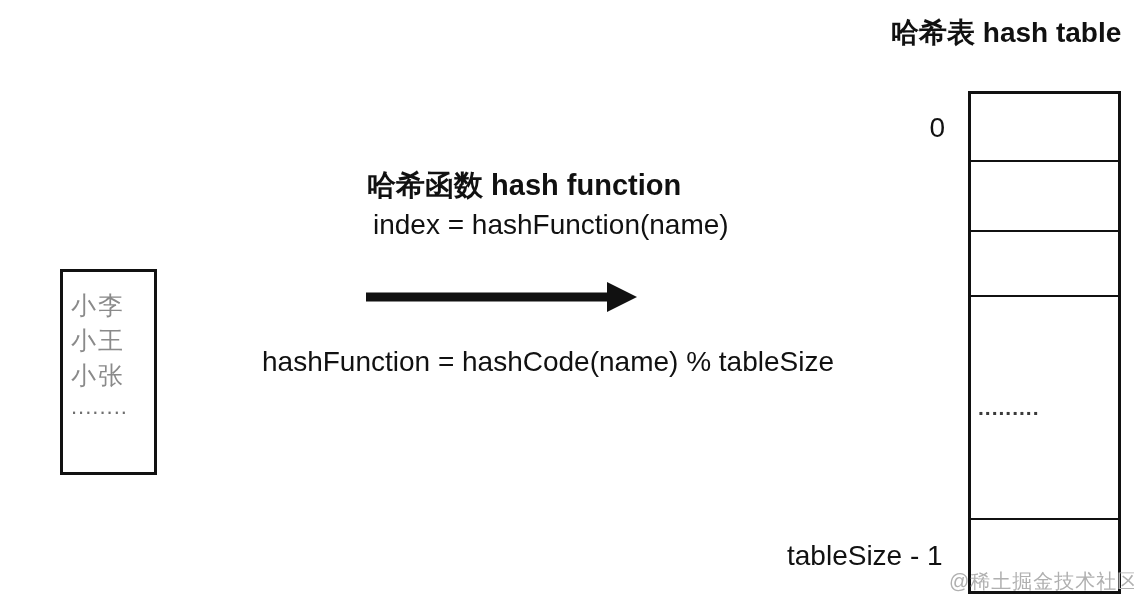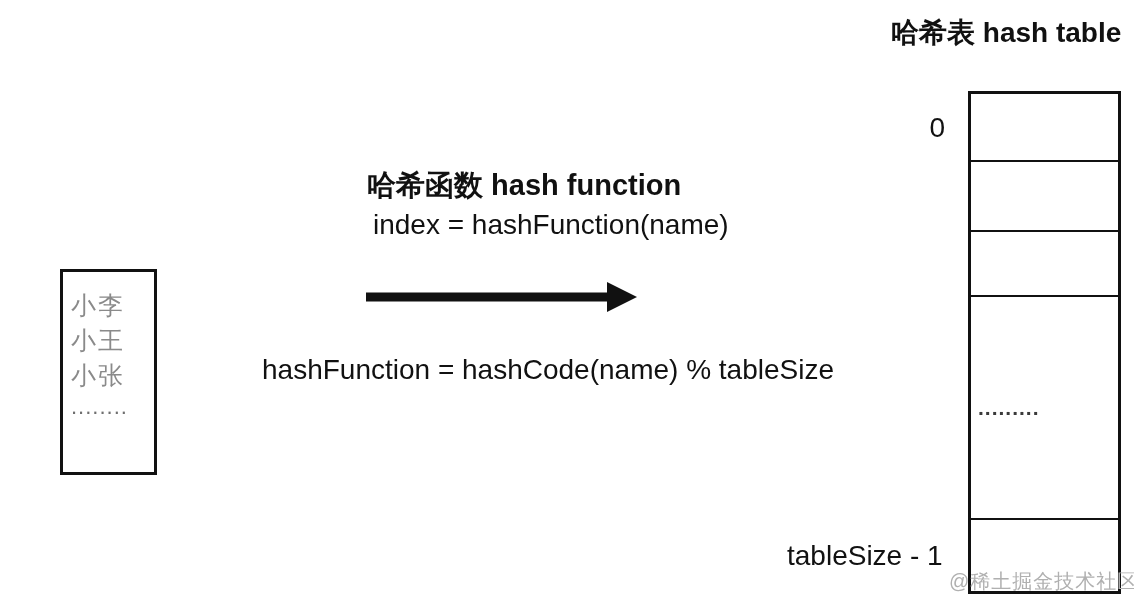--- a/index.html
+++ b/index.html
@@ -43,21 +43,21 @@
   .hf-heading {
     position: absolute; left: 367px; top: 166px;
     font-size: 29px; font-weight: bold; white-space: nowrap;
   }
   .hf-index {
     position: absolute; left: 373px; top: 209px;
     font-size: 28px; white-space: nowrap;
   }
   .arrow-svg { position: absolute; left: 363px; top: 278px; }
   .hf-def {
-    position: absolute; left: 262px; top: 354px;
+    position: absolute; left: 262px; top: 346px;
     font-size: 28px; white-space: nowrap;
   }
 
   
   .htable {
     position: absolute; left: 968px; top: 91px;
     width: 153px; height: 503px;
     border: 3px solid #111111; box-sizing: border-box;
     background: #ffffff;
     display: flex; flex-direction: column;

